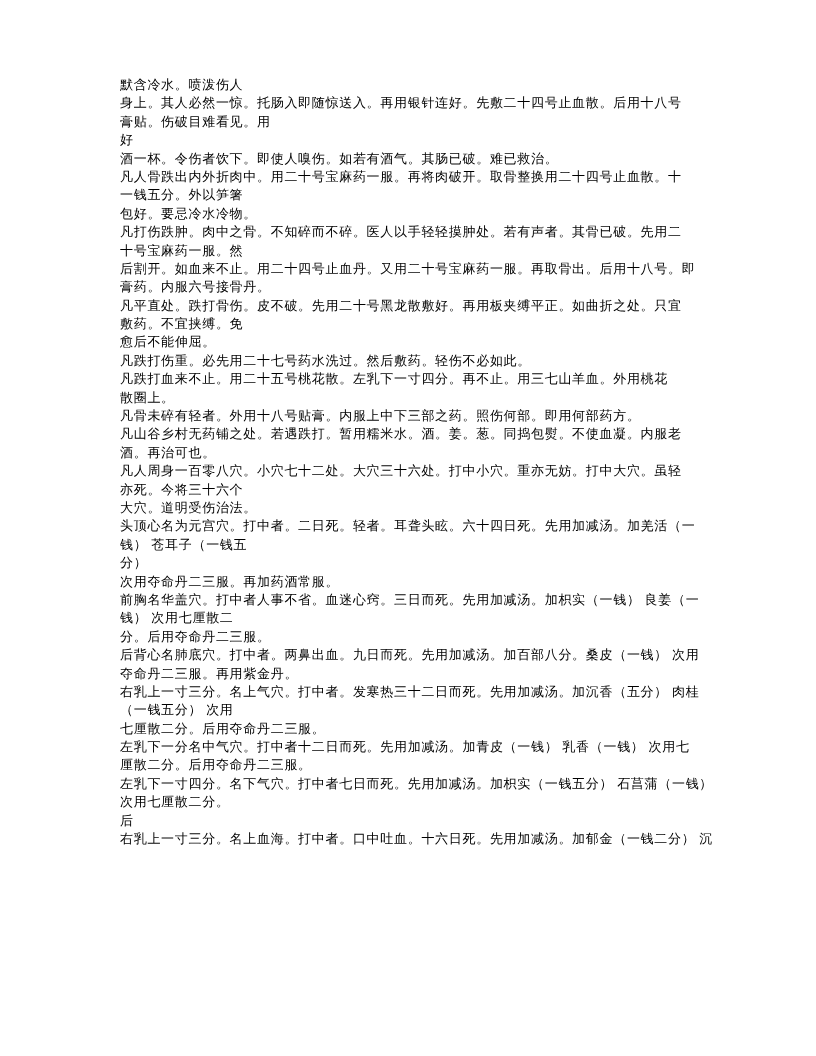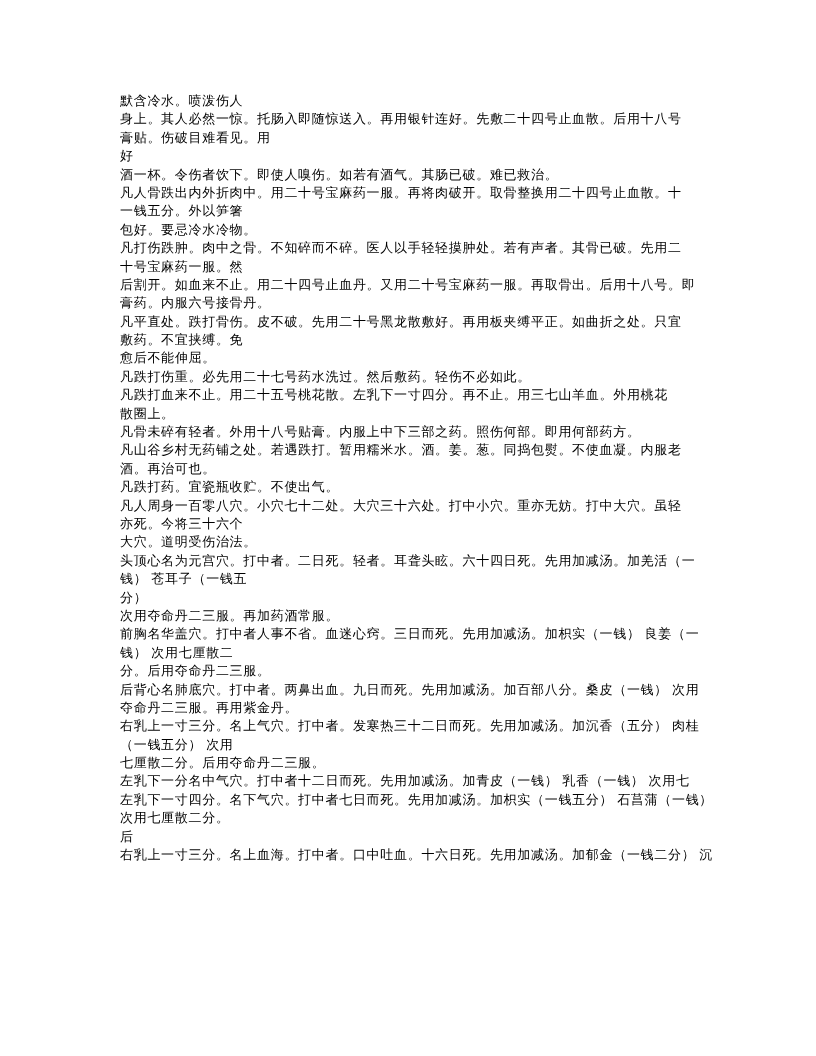--- a/index.html
+++ b/index.html
@@ -10,21 +10,21 @@
   .page {
     position: relative;
     width: 816px;
     height: 1056px;
     background: #ffffff;
     overflow: hidden;
   }
   .text-block {
     position: absolute;
     left: 120px;
-    top: 92px;
+    top: 76px;
     width: 600px;
     color: #000000;
     font-family: "Liberation Serif", "DejaVu Serif", serif;
     font-size: 13px;
     line-height: 18.4px;
     letter-spacing: 0.7px;
   }
   .text-line {
     white-space: pre;
     height: 18.4px;
@@ -50,35 +50,35 @@
       <div class="text-line">膏药。内服六号接骨丹。</div>
       <div class="text-line">凡平直处。跌打骨伤。皮不破。先用二十号黑龙散敷好。再用板夹缚平正。如曲折之处。只宜</div>
       <div class="text-line">敷药。不宜挟缚。免</div>
       <div class="text-line">愈后不能伸屈。</div>
       <div class="text-line">凡跌打伤重。必先用二十七号药水洗过。然后敷药。轻伤不必如此。</div>
       <div class="text-line">凡跌打血来不止。用二十五号桃花散。左乳下一寸四分。再不止。用三七山羊血。外用桃花</div>
       <div class="text-line">散圈上。</div>
       <div class="text-line">凡骨未碎有轻者。外用十八号贴膏。内服上中下三部之药。照伤何部。即用何部药方。</div>
       <div class="text-line">凡山谷乡村无药铺之处。若遇跌打。暂用糯米水。酒。姜。葱。同捣包熨。不使血凝。内服老</div>
       <div class="text-line">酒。再治可也。</div>
-      <div class="text-line">凡跌打药。宜瓷瓶收贮。不使出气。</div>
       <div class="text-line">凡人周身一百零八穴。小穴七十二处。大穴三十六处。打中小穴。重亦无妨。打中大穴。虽轻</div>
       <div class="text-line">亦死。今将三十六个</div>
       <div class="text-line">大穴。道明受伤治法。</div>
       <div class="text-line">头顶心名为元宫穴。打中者。二日死。轻者。耳聋头眩。六十四日死。先用加减汤。加羌活（一</div>
       <div class="text-line">钱） 苍耳子（一钱五</div>
       <div class="text-line">分）</div>
       <div class="text-line">次用夺命丹二三服。再加药酒常服。</div>
       <div class="text-line">前胸名华盖穴。打中者人事不省。血迷心窍。三日而死。先用加减汤。加枳实（一钱） 良姜（一</div>
       <div class="text-line">钱） 次用七厘散二</div>
       <div class="text-line">分。后用夺命丹二三服。</div>
       <div class="text-line">后背心名肺底穴。打中者。两鼻出血。九日而死。先用加减汤。加百部八分。桑皮（一钱） 次用</div>
       <div class="text-line">夺命丹二三服。再用紫金丹。</div>
       <div class="text-line">右乳上一寸三分。名上气穴。打中者。发寒热三十二日而死。先用加减汤。加沉香（五分） 肉桂</div>
       <div class="text-line">（一钱五分） 次用</div>
       <div class="text-line">七厘散二分。后用夺命丹二三服。</div>
       <div class="text-line">左乳下一分名中气穴。打中者十二日而死。先用加减汤。加青皮（一钱） 乳香（一钱） 次用七</div>
+      <div class="text-line">厘散二分。后用夺命丹二三服。</div>
       <div class="text-line">左乳下一寸四分。名下气穴。打中者七日而死。先用加减汤。加枳实（一钱五分） 石菖蒲（一钱）</div>
       <div class="text-line">次用七厘散二分。</div>
       <div class="text-line">后</div>
       <div class="text-line">右乳上一寸三分。名上血海。打中者。口中吐血。十六日死。先用加减汤。加郁金（一钱二分） 沉</div>
     </div>
 </div>
 
 </body></html>

